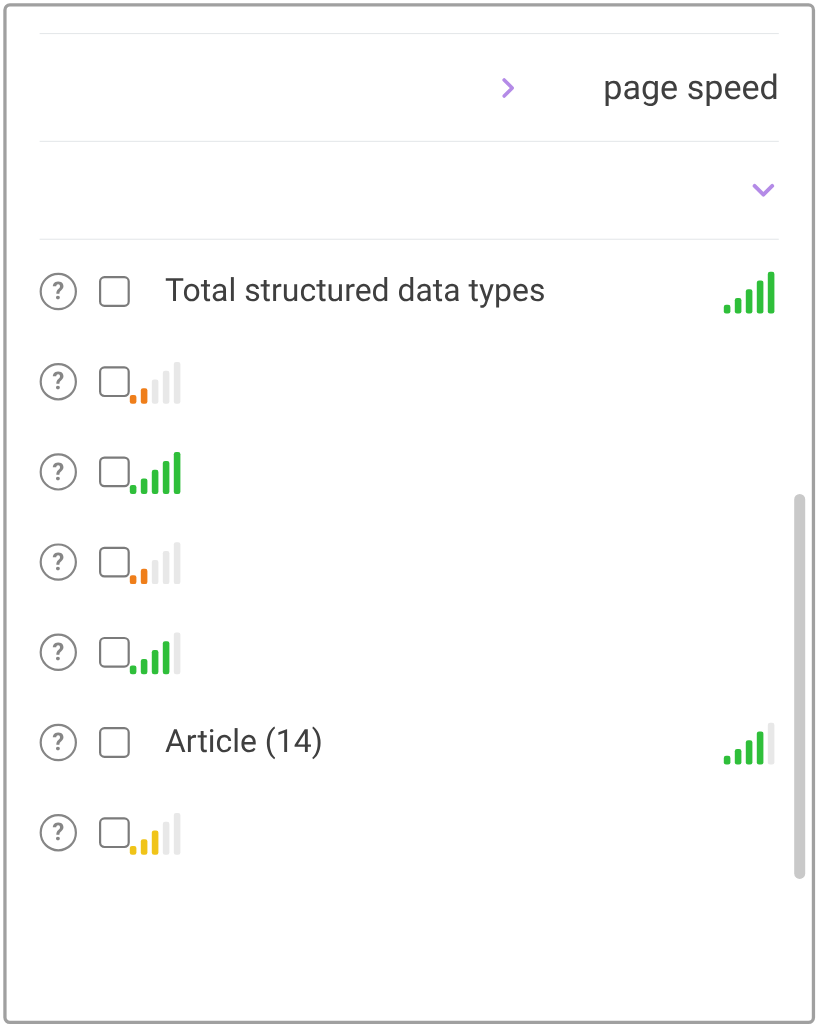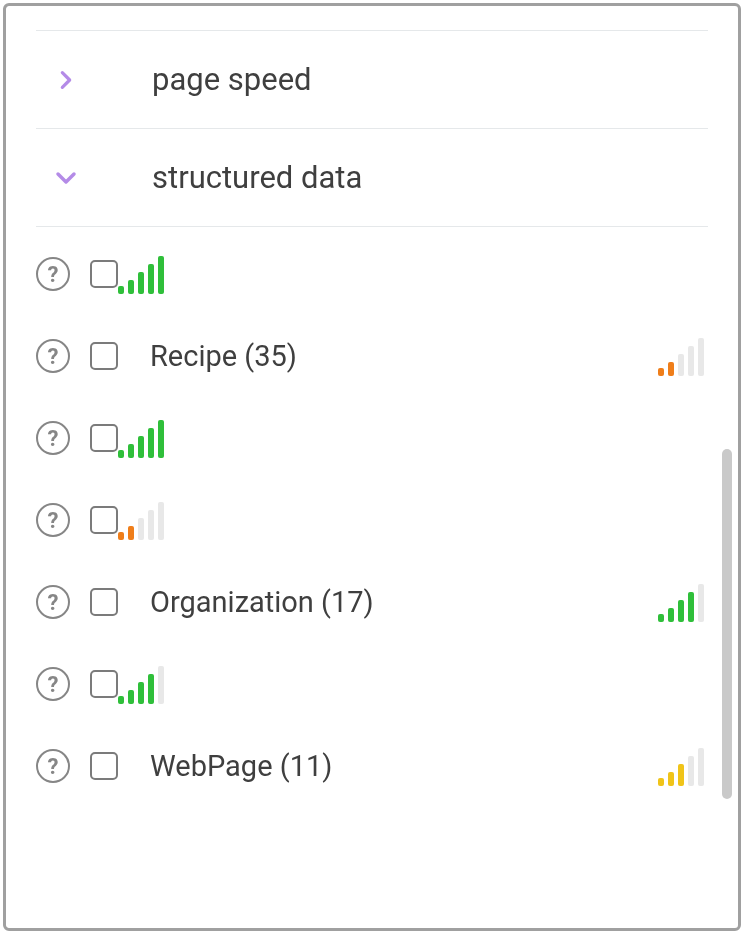--- a/index.html
+++ b/index.html
@@ -27,20 +27,21 @@
     font-size: 28px;
     letter-spacing: 1px;
     margin: 6px 0 20px 4px;
   }
   .hr { height:1px; background:#e5e8ea; margin:0; }
   .group-row {
     display: flex;
     align-items: center;
     padding: 30px 0 30px 16px;
     cursor: pointer;
+    justify-content: flex-end;
   }
   .chev {
     width: 28px; height: 28px;
     flex: 0 0 28px;
     display:flex;align-items:center;justify-content:center;
   }
   .chev svg { display:block; }
   .group-label {
     margin-left: 72px;
     font-size: 31px;
@@ -114,40 +115,39 @@
     <span class="group-label">page speed</span>
   </div>
   <div class="hr"></div>
 
   <div class="group-row">
     <span class="chev">
       <svg width="24" height="24" viewBox="0 0 24 24" fill="none">
         <path d="M4 8 L12 16 L20 8" stroke="#b48be7" stroke-width="3.5" stroke-linecap="round" stroke-linejoin="round"></path>
       </svg>
     </span>
-    <span class="group-label">structured data</span>
   </div>
   <div class="hr"></div>
 
   <div class="items" id="items-container">
       <div class="item-row">
         <div class="help">?</div>
         <div class="cb"></div>
+        <div class="item-label">Total structured data types</div>
         <div class="signal">
           <div class="bar green" style="height: 8px;"></div>
           <div class="bar green" style="height: 14px;"></div>
           <div class="bar green" style="height: 22px;"></div>
           <div class="bar green" style="height: 30px;"></div>
           <div class="bar green" style="height: 38px;"></div>
         </div>
       </div>
       <div class="item-row">
         <div class="help">?</div>
         <div class="cb"></div>
-        <div class="item-label">Recipe (35)</div>
         <div class="signal">
           <div class="bar orange" style="height: 8px;"></div>
           <div class="bar orange" style="height: 14px;"></div>
           <div class="bar dim" style="height: 22px;"></div>
           <div class="bar dim" style="height: 30px;"></div>
           <div class="bar dim" style="height: 38px;"></div>
         </div>
       </div>
       <div class="item-row">
         <div class="help">?</div>
@@ -167,44 +167,43 @@
           <div class="bar orange" style="height: 8px;"></div>
           <div class="bar orange" style="height: 14px;"></div>
           <div class="bar dim" style="height: 22px;"></div>
           <div class="bar dim" style="height: 30px;"></div>
           <div class="bar dim" style="height: 38px;"></div>
         </div>
       </div>
       <div class="item-row">
         <div class="help">?</div>
         <div class="cb"></div>
-        <div class="item-label">Organization (17)</div>
-        <div class="signal">
-          <div class="bar green" style="height: 8px;"></div>
-          <div class="bar green" style="height: 14px;"></div>
-          <div class="bar green" style="height: 22px;"></div>
-          <div class="bar green" style="height: 30px;"></div>
-          <div class="bar dim" style="height: 38px;"></div>
-        </div>
-      </div>
-      <div class="item-row">
-        <div class="help">?</div>
-        <div class="cb"></div>
-        <div class="signal">
-          <div class="bar green" style="height: 8px;"></div>
-          <div class="bar green" style="height: 14px;"></div>
-          <div class="bar green" style="height: 22px;"></div>
-          <div class="bar green" style="height: 30px;"></div>
-          <div class="bar dim" style="height: 38px;"></div>
-        </div>
-      </div>
-      <div class="item-row">
-        <div class="help">?</div>
-        <div class="cb"></div>
-        <div class="item-label">WebPage (11)</div>
+        <div class="signal">
+          <div class="bar green" style="height: 8px;"></div>
+          <div class="bar green" style="height: 14px;"></div>
+          <div class="bar green" style="height: 22px;"></div>
+          <div class="bar green" style="height: 30px;"></div>
+          <div class="bar dim" style="height: 38px;"></div>
+        </div>
+      </div>
+      <div class="item-row">
+        <div class="help">?</div>
+        <div class="cb"></div>
+        <div class="item-label">Article (14)</div>
+        <div class="signal">
+          <div class="bar green" style="height: 8px;"></div>
+          <div class="bar green" style="height: 14px;"></div>
+          <div class="bar green" style="height: 22px;"></div>
+          <div class="bar green" style="height: 30px;"></div>
+          <div class="bar dim" style="height: 38px;"></div>
+        </div>
+      </div>
+      <div class="item-row">
+        <div class="help">?</div>
+        <div class="cb"></div>
         <div class="signal">
           <div class="bar yellow" style="height: 8px;"></div>
           <div class="bar yellow" style="height: 14px;"></div>
           <div class="bar yellow" style="height: 22px;"></div>
           <div class="bar dim" style="height: 30px;"></div>
           <div class="bar dim" style="height: 38px;"></div>
         </div>
       </div>
     </div>
 

